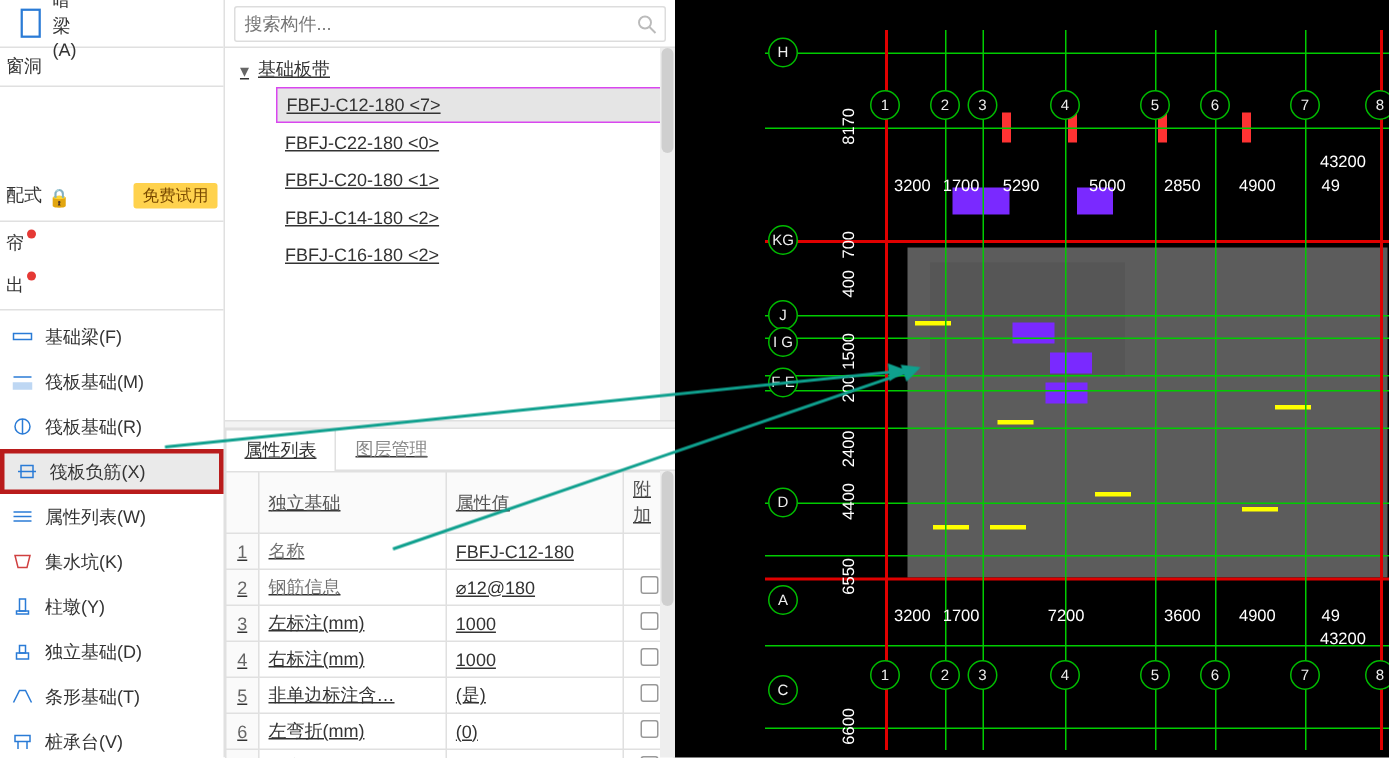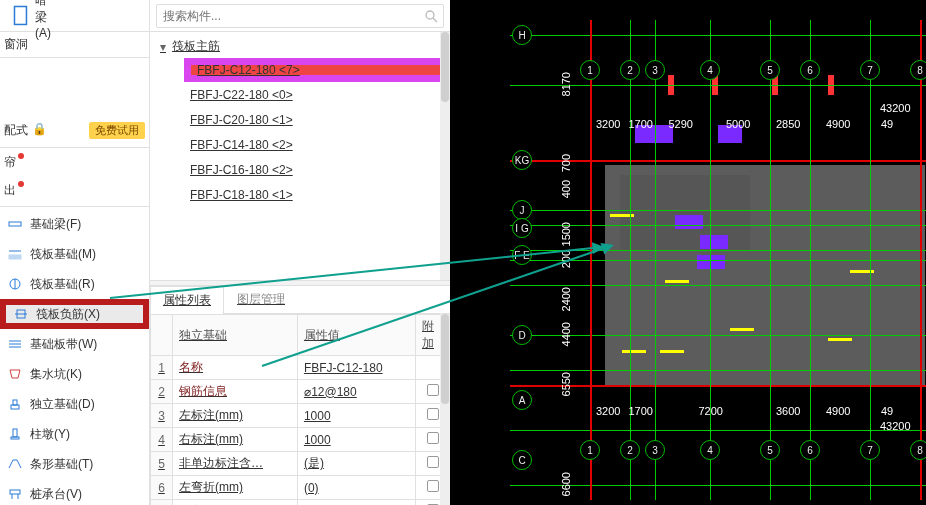--- a/index.html
+++ b/index.html
@@ -10,45 +10,45 @@
   .top-strip { height:32px; display:flex; align-items:center; padding-left:4px; border-bottom:1px solid #e0e0e0;}
   .top-item { padding:0 6px; display:flex; align-items:center; gap:4px;}
   .gray-sub {height:26px;padding-left:4px;display:flex;align-items:center;border-bottom:1px solid #e0e0e0;}
   .gray-sub2 {height:34px;padding:4px 4px;display:flex;align-items:center;justify-content:space-between;border-bottom:1px solid #e0e0e0;}
   .badge-trial{background:#ffd24d;color:#7a4a00;border-radius:2px;padding:1px 6px;font-size:11px;}
   .mini-row{height:28px;display:flex;align-items:center;gap:4px;padding-left:4px;}
   .mini-row .dot{width:6px;height:6px;background:#e53935;border-radius:50%;position:relative;top:-6px;left:-2px;}
   .divider{border-top:1px solid #e0e0e0;margin:2px 0;}
   .nav-list{flex:1;overflow:auto;}
   .nav-item{display:flex;align-items:center;gap:8px;height:30px;padding-left:8px;cursor:pointer;}
-  .nav-item.active{background:#eaeaea;border:6px solid #b91c1c;}
+  .nav-item.active{background:#eaeaea;border:3px solid #b91c1c;}
   .nav-item svg{width:14px;height:14px;flex:none;}
   
   .col-mid { width:300px; position:relative; display:flex; flex-direction:column;text-decoration:underline;}
   .search-wrap{height:32px; padding:4px 6px; border-bottom:1px solid #e0e0e0;position:relative;}
   .search-wrap input{width:100%;height:24px;border:1px solid #ddd;border-radius:2px;padding:0 22px 0 6px;font-size:12px;outline:none;}
   .search-wrap .mag{position:absolute;right:12px;top:9px;color:#bbb;}
   .tree{flex:0 0 248px;overflow:auto;padding:4px 0 4px 8px;}
   .tree-root{display:flex;align-items:center;gap:4px;padding:2px 0;}
   .tree-arrow{width:10px;text-align:center;color:#666;}
   .tree-children{padding-left:26px;}
   .tree-leaf{height:24px;display:flex;align-items:center;padding:0 6px;margin:1px 0;cursor:pointer;white-space:nowrap;}
-  .tree-leaf.selected{background:#ef4444;border:7px solid #d946ef;}
+  .tree-leaf.selected{background:#e5e5e5;border:1px solid #d946ef;}
   .splitter-h{height:6px;background:#f3f3f3;border-top:1px solid #e0e0e0;border-bottom:1px solid #e0e0e0;cursor:row-resize;}
   .tabs{display:flex;height:28px;border-bottom:1px solid #e0e0e0;align-items:flex-end;}
   .tab{padding:5px 12px;border:1px solid transparent;border-bottom:none;color:#888;cursor:pointer;}
   .tab.active{color:#333;border-color:#e0e0e0;background:#fff;position:relative;top:1px;}
   .prop-table{flex:1;overflow:auto;}
   table.props{border-collapse:collapse;width:100%;}
   table.props th, table.props td{border:1px solid #e0e0e0;padding:3px 6px;height:22px;text-align:left;}
   table.props th{background:#fafafa;font-weight:normal;color:#555;}
   table.props td.row-num{width:22px;text-align:center;color:#666;background:#fafafa;}
   table.props td.extra{width:34px;text-align:center;}
   .chk{display:inline-block;width:12px;height:12px;border:1px solid #999;border-radius:2px;}
-  .linkish{color:#7f1d1d;}
+  .linkish{color:#737373;}
   
   .col-right{flex:1;background:#000;position:relative;overflow:hidden;}
   .grid-line{position:absolute;background:#0c0;}
   .grid-line.h{height:1px;}
   .grid-line.v{width:1px;}
   .grid-line.red{background:#e00000;}
   .grid-line.redh{height:2px;}
   .grid-line.redv{width:2px;}
   .gcircle{position:absolute;width:20px;height:20px;border:1px solid #0b0;border-radius:50%;display:flex;align-items:center;justify-content:center;color:#eee;font-size:10px;background:#000;}
   .dim{position:absolute;color:#fff;font-size:11px;white-space:nowrap;}
@@ -75,21 +75,21 @@
             <rect x="3" y="1" width="8" height="12" fill="none" stroke="#2a7bd6"></rect>
           </svg>
         <span>暗梁(A)</span>
       </div>
     </div>
     <div class="gray-sub">
       <span>窗洞</span>
     </div>
     <div style="height:56px;"></div>
     <div class="gray-sub2">
-      <span style="display:flex;align-items:flex-start;gap:4px;">
+      <span style="display:flex;align-items:flex-end;gap:4px;">
         <span>配式</span>
         <span>🔒</span>
       </span>
       <span class="badge-trial">免费试用</span>
     </div>
     <div class="mini-row">
         <span>帘</span>
         <span class="dot"></span>
       </div>
     <div class="mini-row">
@@ -124,41 +124,41 @@
             <line x1="1" y1="7" x2="13" y2="7" stroke="#2a7bd6"></line>
           </svg>
           <span>筏板负筋(X)</span>
         </div>
         <div class="nav-item">
           <svg viewBox="0 0 14 14">
             <line x1="1" y1="4" x2="13" y2="4" stroke="#2a7bd6"></line>
             <line x1="1" y1="7" x2="13" y2="7" stroke="#2a7bd6"></line>
             <line x1="1" y1="10" x2="13" y2="10" stroke="#2a7bd6"></line>
           </svg>
-          <span>基础板带(W)</span>
+          <span>属性列表(W)</span>
         </div>
         <div class="nav-item">
           <svg viewBox="0 0 14 14">
             <path d="M2 3 L12 3 L10 11 L4 11 Z" fill="none" stroke="#d04040"></path>
           </svg>
           <span>集水坑(K)</span>
+        </div>
+        <div class="nav-item">
+          <svg viewBox="0 0 14 14">
+            <rect x="5" y="2" width="4" height="8" fill="none" stroke="#2a7bd6"></rect>
+            <rect x="3" y="10" width="8" height="2" fill="none" stroke="#2a7bd6"></rect>
+          </svg>
+          <span>柱墩(Y)</span>
         </div>
         <div class="nav-item">
           <svg viewBox="0 0 14 14">
             <rect x="3" y="8" width="8" height="4" fill="none" stroke="#2a7bd6"></rect>
             <rect x="5" y="3" width="4" height="5" fill="none" stroke="#2a7bd6"></rect>
           </svg>
           <span>独立基础(D)</span>
-        </div>
-        <div class="nav-item">
-          <svg viewBox="0 0 14 14">
-            <rect x="5" y="2" width="4" height="8" fill="none" stroke="#2a7bd6"></rect>
-            <rect x="3" y="10" width="8" height="2" fill="none" stroke="#2a7bd6"></rect>
-          </svg>
-          <span>柱墩(Y)</span>
         </div>
         <div class="nav-item">
           <svg viewBox="0 0 14 14">
             <path d="M1 11 L5 3 L9 3 L13 11" fill="none" stroke="#2a7bd6"></path>
           </svg>
           <span>条形基础(T)</span>
         </div>
         <div class="nav-item">
           <svg viewBox="0 0 14 14">
             <rect x="2" y="3" width="10" height="4" fill="none" stroke="#2a7bd6"></rect>
@@ -176,29 +176,28 @@
       <span class="mag">
         <svg width="14" height="14" viewBox="0 0 14 14">
             <circle cx="6" cy="6" r="4" fill="none" stroke="#bbb" stroke-width="1.3"></circle>
             <line x1="9" y1="9" x2="13" y2="13" stroke="#bbb" stroke-width="1.3"></line>
           </svg>
       </span>
     </div>
     <div class="tree">
       <div class="tree-root">
         <span class="tree-arrow">▾</span>
-        <span>筏板主筋</span>
+        <span>基础板带</span>
       </div>
       <div class="tree-children" id="treech">
           <div class="tree-leaf selected">FBFJ-C12-180 &lt;7&gt;</div>
           <div class="tree-leaf">FBFJ-C22-180 &lt;0&gt;</div>
           <div class="tree-leaf">FBFJ-C20-180 &lt;1&gt;</div>
           <div class="tree-leaf">FBFJ-C14-180 &lt;2&gt;</div>
           <div class="tree-leaf">FBFJ-C16-180 &lt;2&gt;</div>
-          <div class="tree-leaf">FBFJ-C18-180 &lt;1&gt;</div>
         </div>
     </div>
     <div class="vscroll" style="top:32px;height:248px;">
         <div class="vthumb" style="top:0;height:70px;"></div>
       </div>
     <div class="splitter-h"></div>
     <div class="tabs">
       <div class="tab active">属性列表</div>
       <div class="tab">图层管理</div>
     </div>

